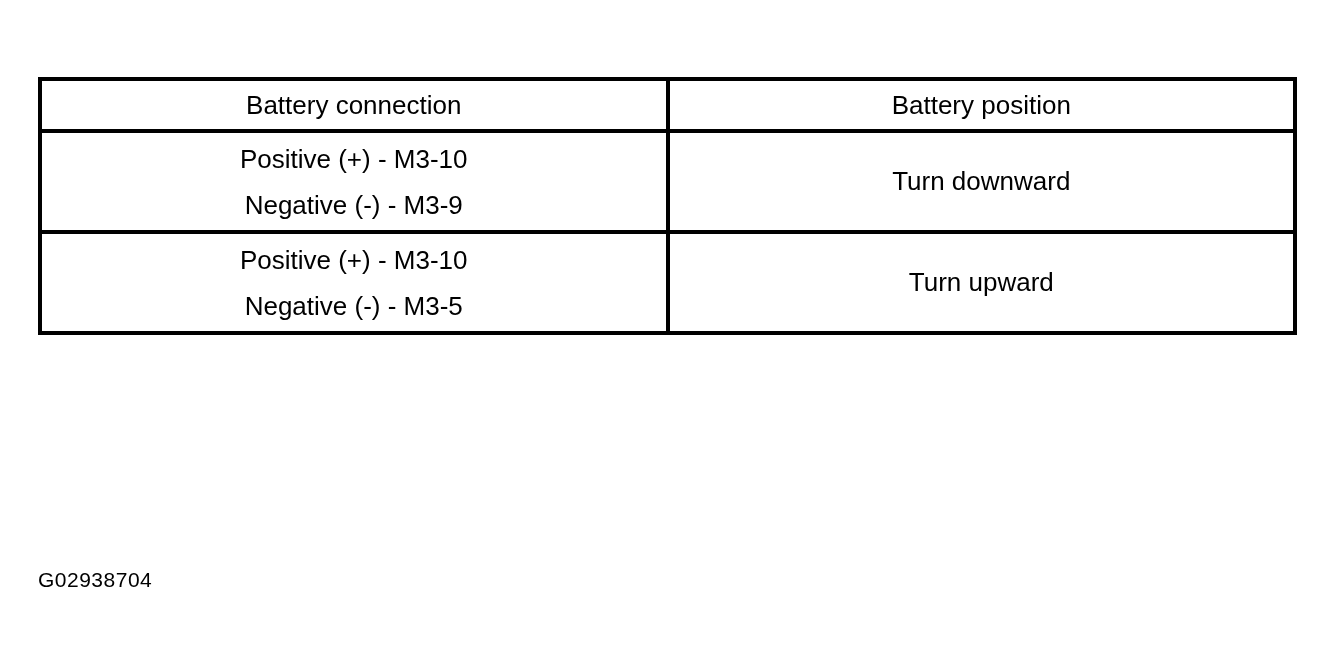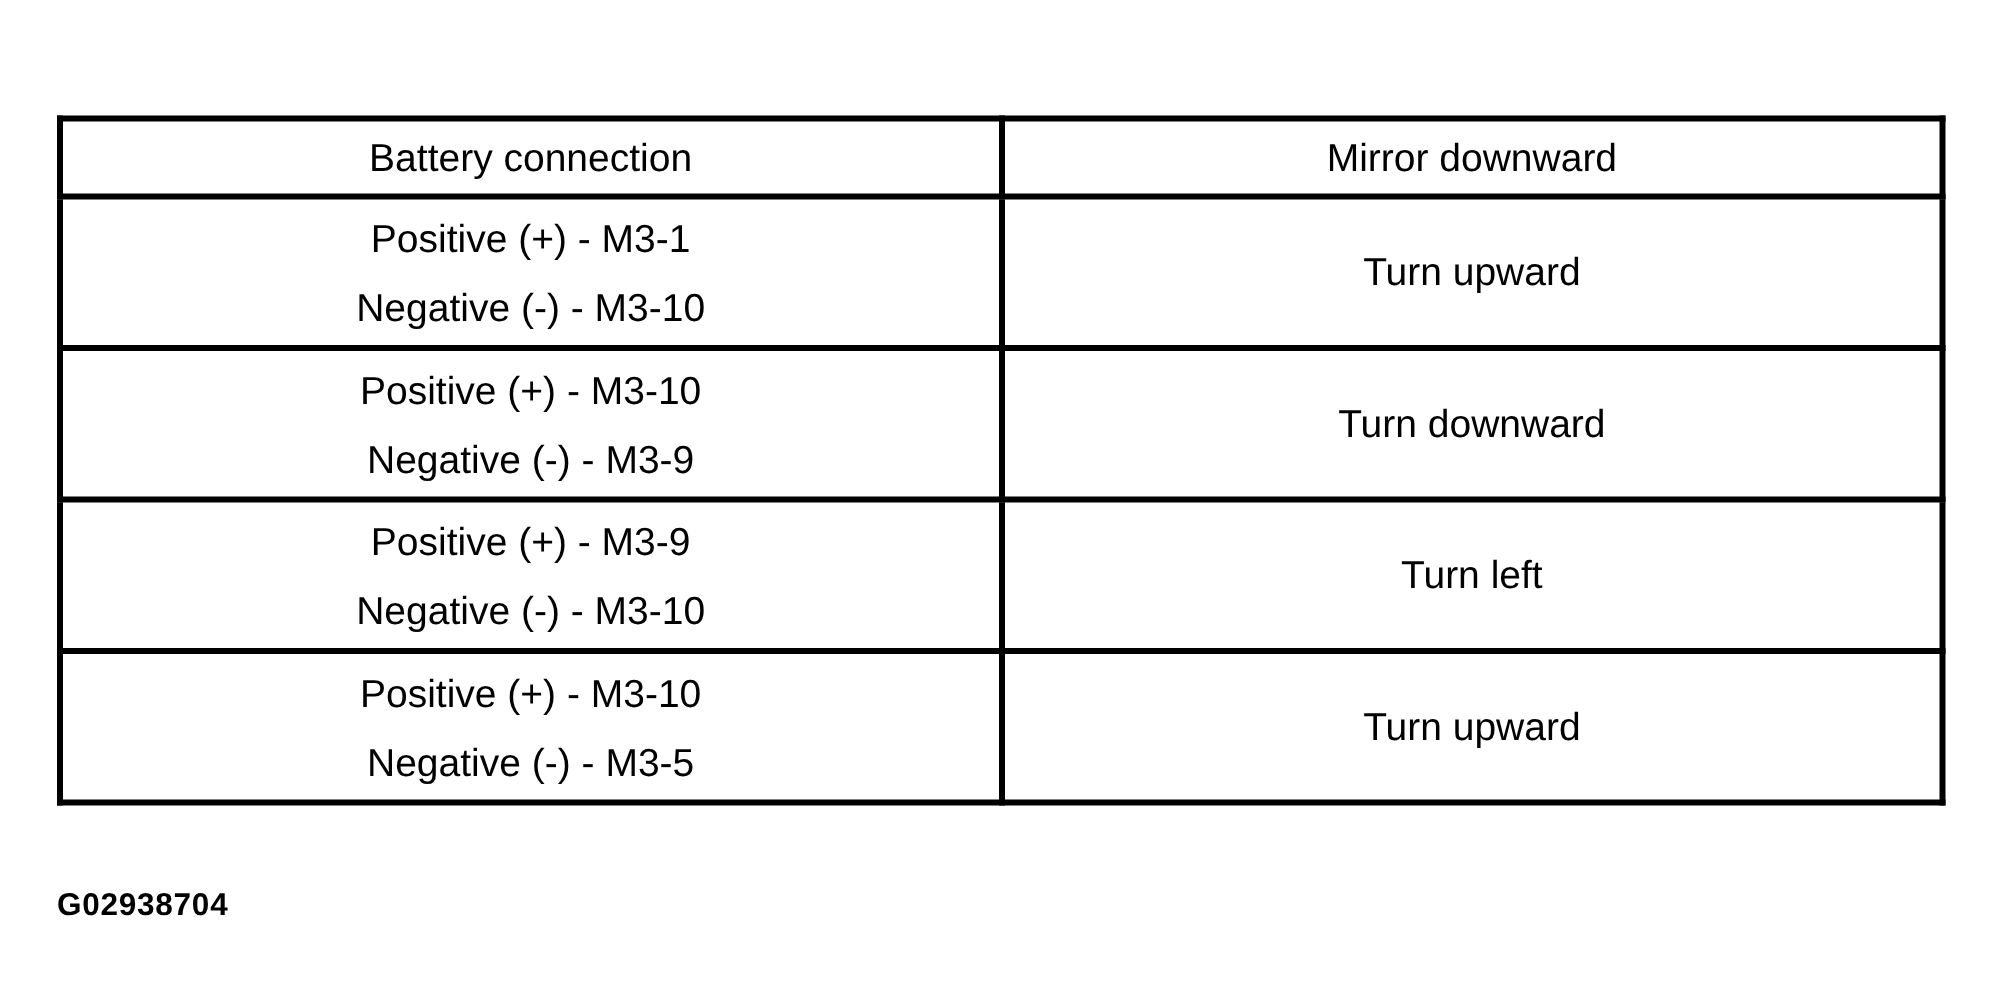--- a/index.html
+++ b/index.html
@@ -42,59 +42,45 @@
   table.spec-table td {
     height: 101px;
   }
   .cell-line {
     display: block;
     line-height: 46px;
   }
   .figure-id {
     position: absolute;
     left: 38px;
-    top: 592px;
+    top: 568px;
     font-size: 21px;
-    font-weight: 700;
+    font-weight: 400;
     letter-spacing: 0.5px;
   }
 </style>
 </head>
 <body>
 
 <div class="page">
 
   <table class="spec-table">
     <thead>
       <tr>
         <th>Battery connection</th>
-        <th>Mirror downward</th>
+        <th>Battery position</th>
       </tr>
     </thead>
     <tbody>
-      <tr>
-        <td>
-          <span class="cell-line">Positive (+) - M3-1</span>
-          <span class="cell-line">Negative (-) - M3-10</span>
-        </td>
-        <td>Turn upward</td>
-      </tr>
       <tr>
         <td>
           <span class="cell-line">Positive (+) - M3-10</span>
           <span class="cell-line">Negative (-) - M3-9</span>
         </td>
         <td>Turn downward</td>
-      </tr>
-      <tr>
-        <td>
-          <span class="cell-line">Positive (+) - M3-9</span>
-          <span class="cell-line">Negative (-) - M3-10</span>
-        </td>
-        <td>Turn left</td>
       </tr>
       <tr>
         <td>
           <span class="cell-line">Positive (+) - M3-10</span>
           <span class="cell-line">Negative (-) - M3-5</span>
         </td>
         <td>Turn upward</td>
       </tr>
     </tbody>
   </table>

